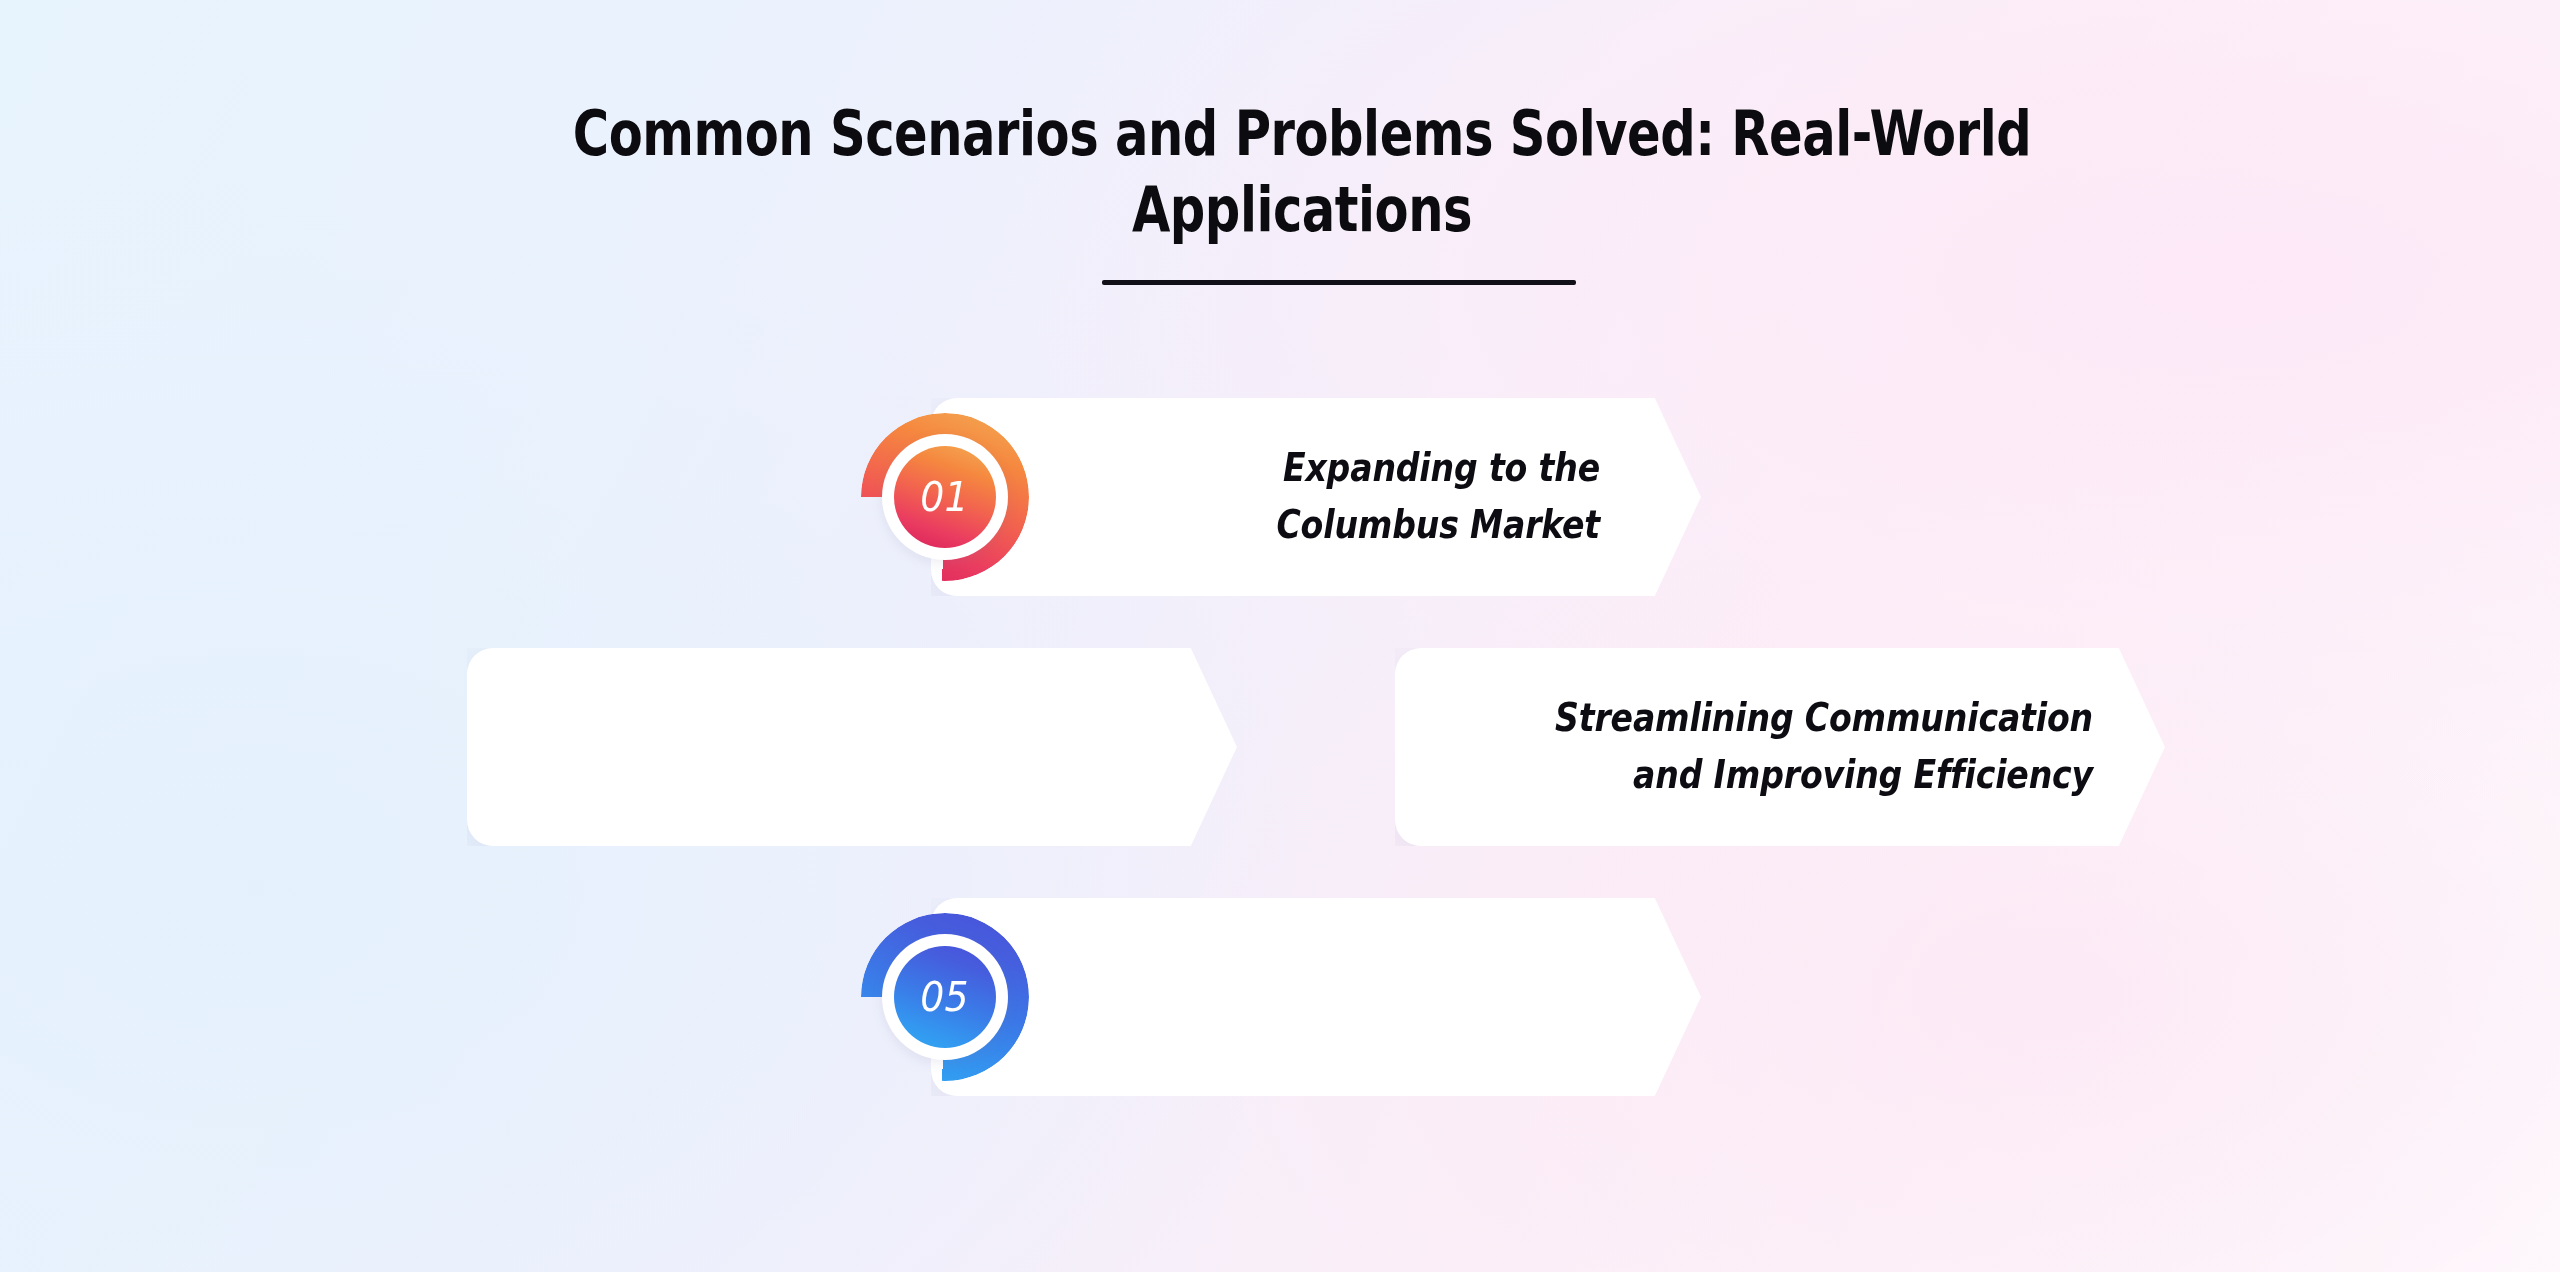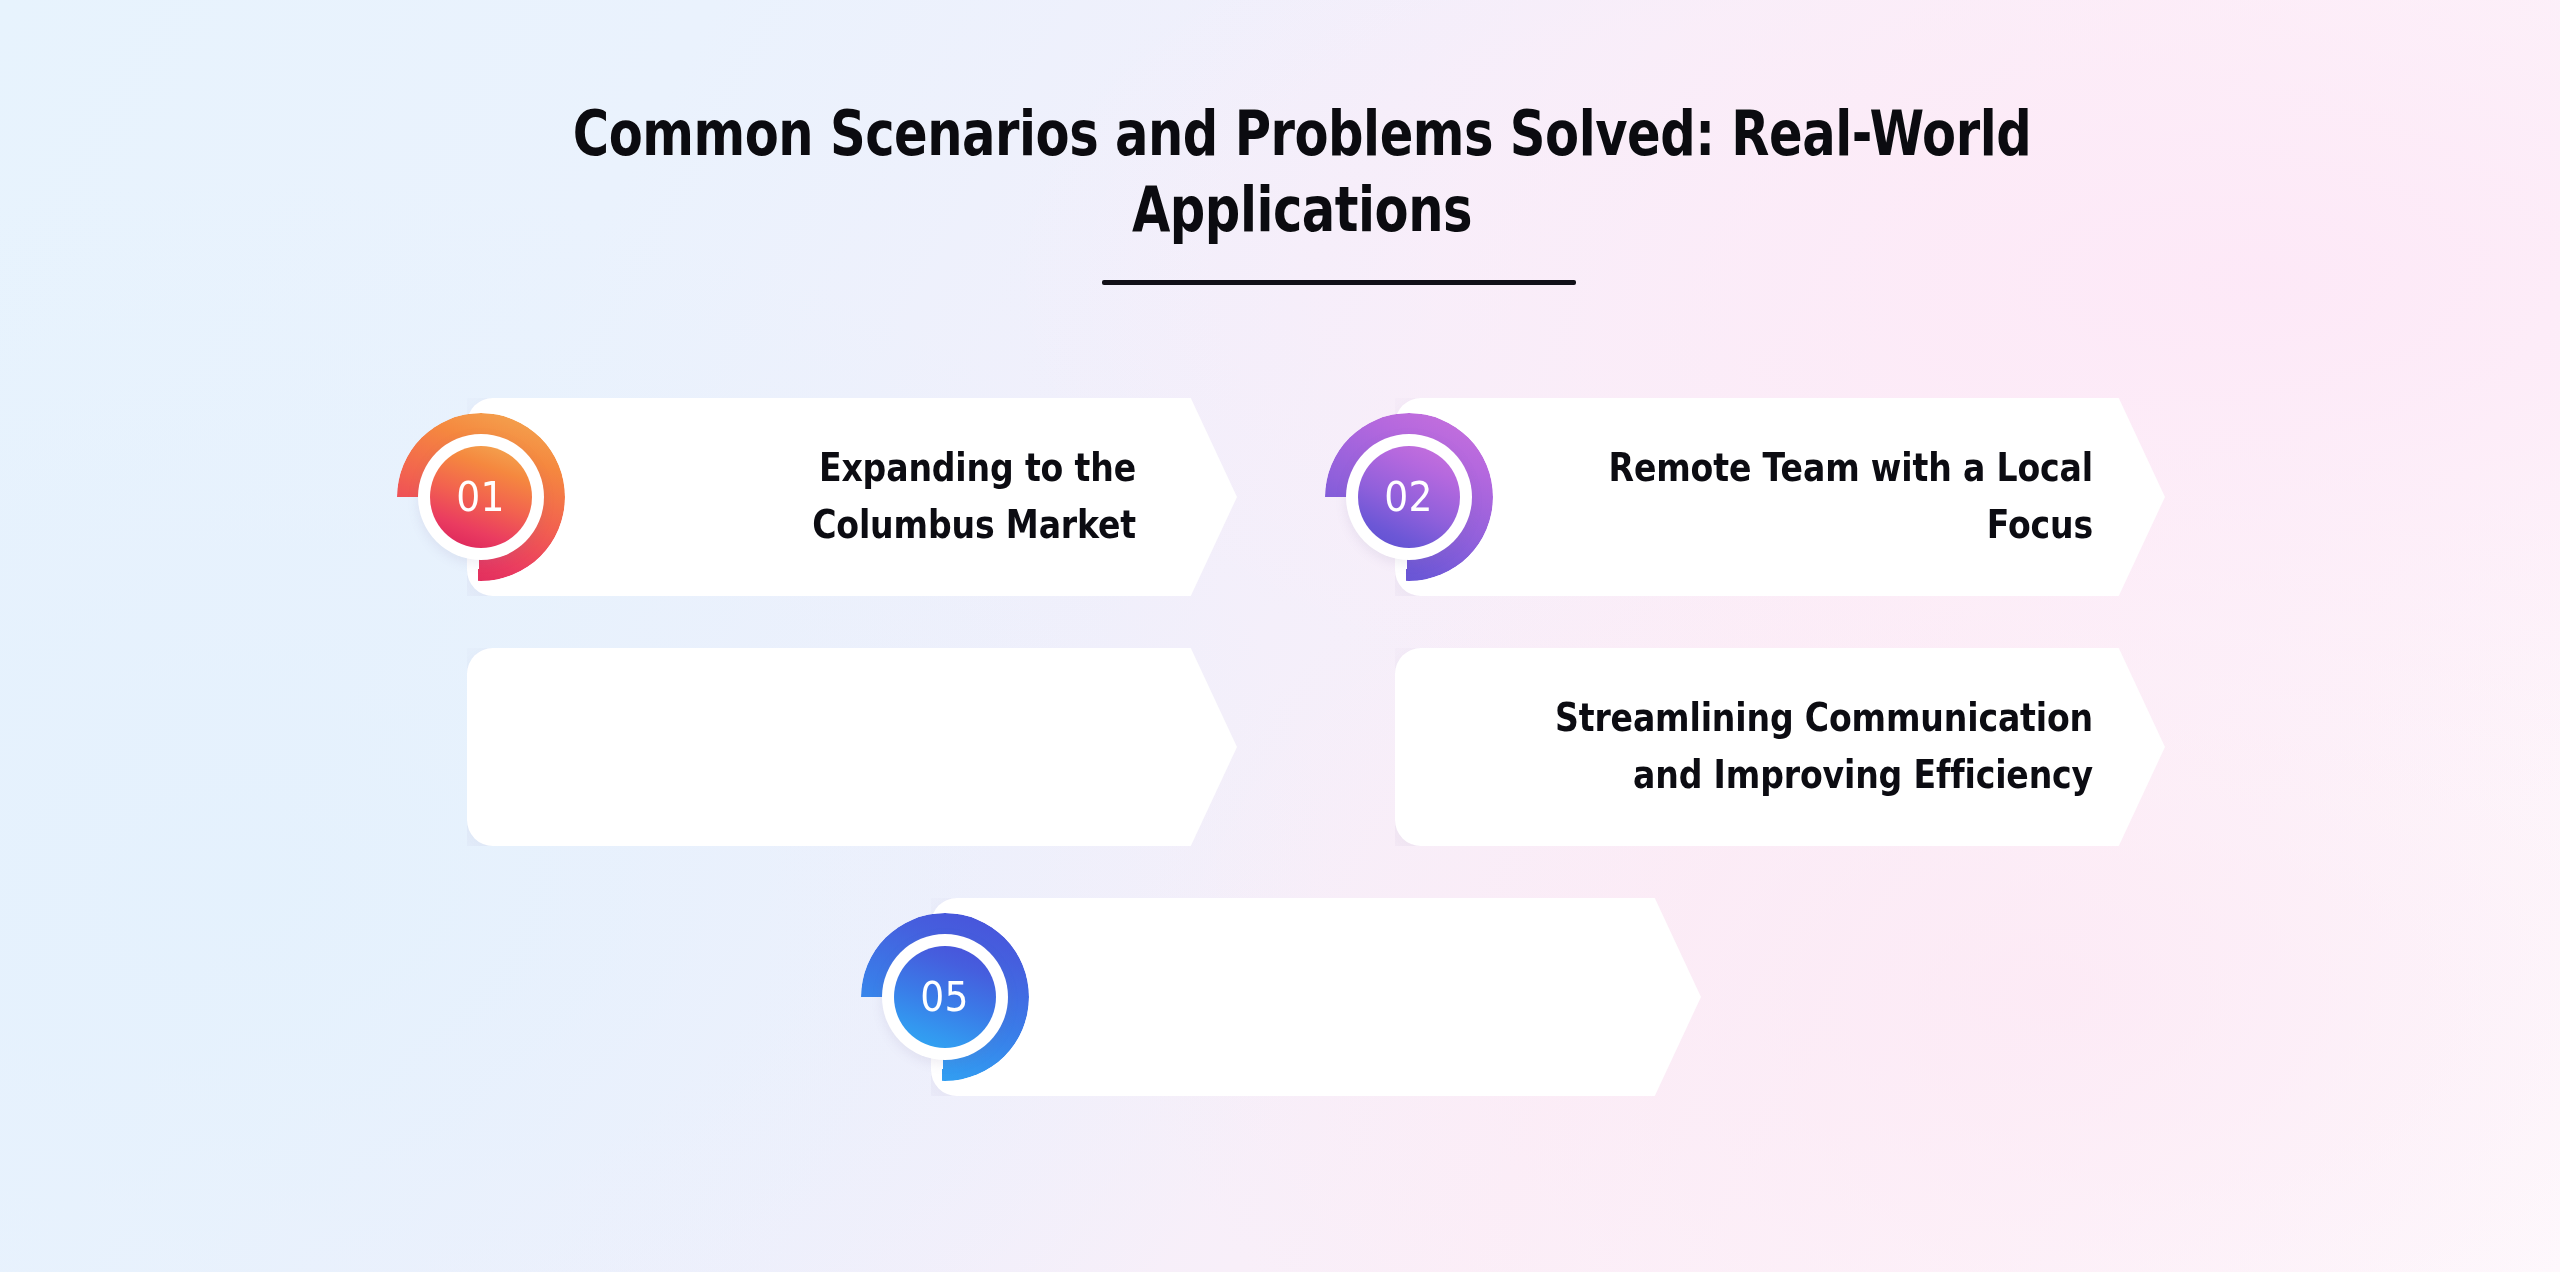--- a/index.html
+++ b/index.html
@@ -57,20 +57,21 @@
     margin: 33px auto 0;
     margin-left: 1062px;
   }
 
   
   .cards {
     position: absolute;
     top: 398px;
     left: 0;
     width: 100%;
+    font-style: italic;
   }
 
   .row {
     display: flex;
     justify-content: center;
     align-items: flex-start;
     gap: 86px;
     margin-bottom: 52px;
   }
   .row.single { gap: 0; }
@@ -216,33 +217,20 @@
           <div class="gap-disc"></div>
           <div class="disc">
             <span class="num">01</span>
           </div>
         </div>
         <div class="card-text">
           <span>Expanding to the Columbus Market</span>
         </div>
       </div>
 
-      <div class="card-wrap wide">
-        <div class="plate"></div>
-        <div class="badge" style="--grad: linear-gradient(205deg, #CB72DC 0%, #B468DE 26%, #9060DB 56%, #6C57D6 80%, #5B4FD1 100%);">
-          <div class="ring"></div>
-          <div class="gap-disc"></div>
-          <div class="disc">
-            <span class="num">02</span>
-          </div>
-        </div>
-        <div class="card-text">
-          <span>Remote Team with a Local Focus</span>
-        </div>
-      </div>
 
     </div>
 
     <div class="row">
 
       <div class="card-wrap">
         <div class="plate"></div>
       </div>
 
       <div class="card-wrap wide">

